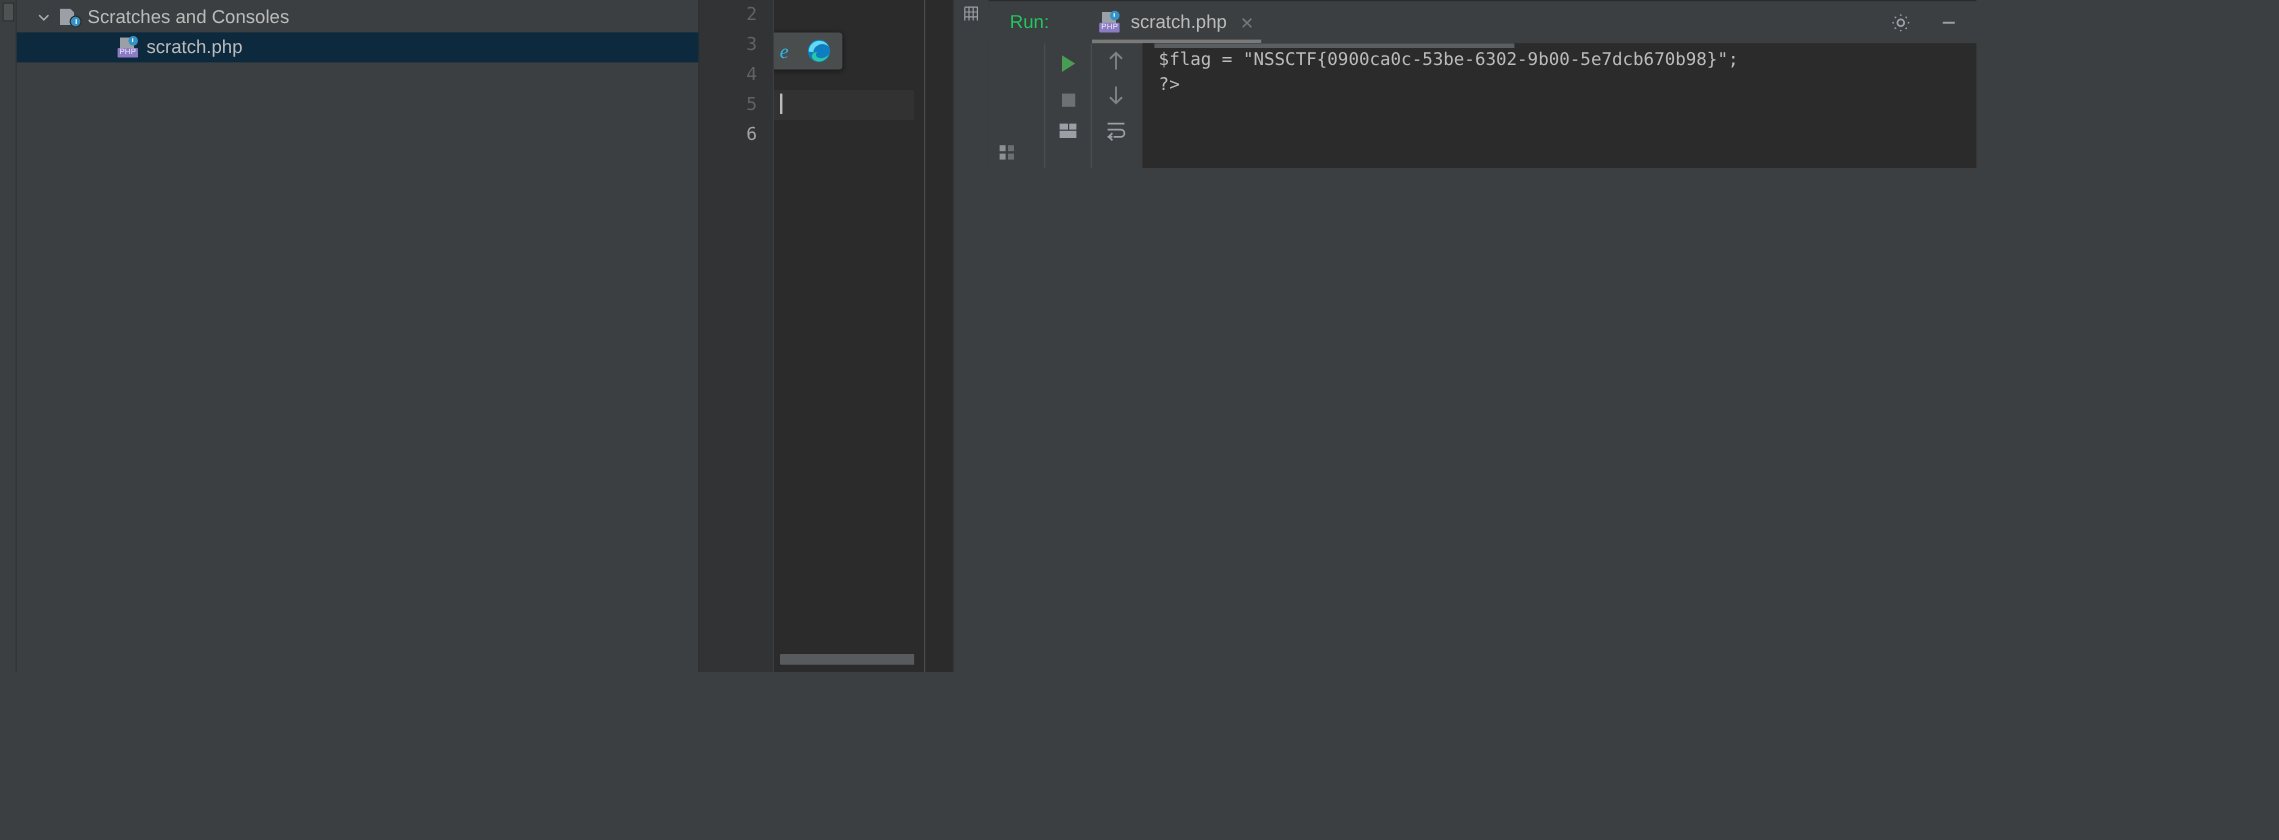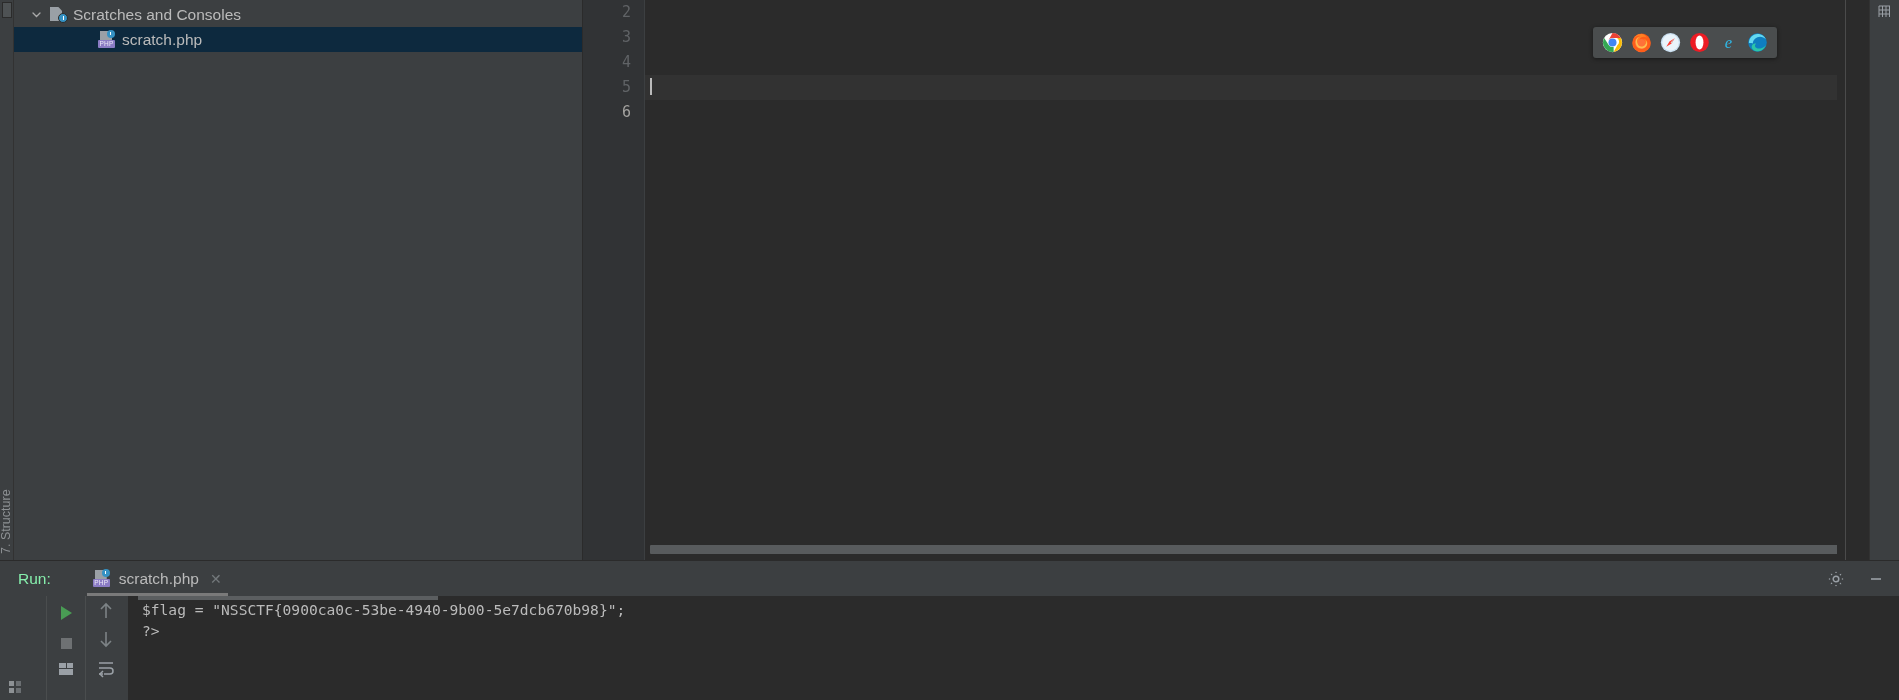--- a/index.html
+++ b/index.html
@@ -2,21 +2,21 @@
 <html><head>
 <meta charset="utf-8">
 <style>
   * { margin:0; padding:0; box-sizing:border-box; }
   html,body {
     width:1899px; height:700px; overflow:hidden;
     background:#3c3f41;
     font-family:"Liberation Sans", sans-serif;
     -webkit-font-smoothing:antialiased;
   }
-  .ide { position:relative; width:1647px; height:700px; display:flex; flex-direction:column; }
+  .ide { position:relative; width:1647px; height:700px; display:flex; }
 
   
   .top { display:flex; height:560px; width:1899px; position:relative; }
 
   
   .left-rail{
     width:14px; height:560px; background:#3c3f41;
     border-right:1px solid #323232;
     position:relative; flex:0 0 14px;
   }
@@ -178,21 +178,21 @@
 
   
   .runpanel{
     height:140px; width:1899px; background:#3c3f41;
     border-top:1px solid #2b2b2b; position:relative; display:flex; flex-direction:column;
   }
   .run-header{
     height:35px; display:flex; align-items:center; position:relative;
     padding-left:18px; gap:0;
   }
-  .run-label{ color:#86efac; font-size:15.5px; }
+  .run-label{ color:#22c55e; font-size:15.5px; }
   .run-tab{
     display:flex; align-items:center; gap:7px; margin-left:36px;
     height:35px; position:relative; padding:0 6px;
     color:#bbbbbb; font-size:15.5px;
   }
   .run-tab .underline{
     position:absolute; left:0; right:0; bottom:0; height:3px; background:#7a7a7a;
   }
   .tab-x{
     color:#7d8386; font-size:14px; margin-left:4px; opacity:.85;
@@ -437,18 +437,18 @@
         <span class="b" style="top:62px">
           <svg width="20" height="22" viewBox="0 0 20 22">
             <path d="M3 5 h14 M3 10 h11 a3 3 0 0 1 0 6 h-6 M3 16 h4" stroke="#9aa0a6" stroke-width="1.5" fill="none"></path>
             <path d="M7 13 L4 16 L7 19" stroke="#9aa0a6" stroke-width="1.5" fill="none"></path>
           </svg>
         </span>
       </div>
 
       <div class="console">
         <div class="console-scrolltop"></div>
-        <div class="coline">$flag = "NSSCTF{0900ca0c-53be-4940-9b00-5e7dcb670b98}";</div>
+        <div class="coline">$flag = "NSSCTF{0900ca0c-53be-6302-9b00-5e7dcb670b98}";</div>
         <div class="coline">?&gt;</div>
       </div>
     </div>
   </div>
 </div>
 
 </body></html>

